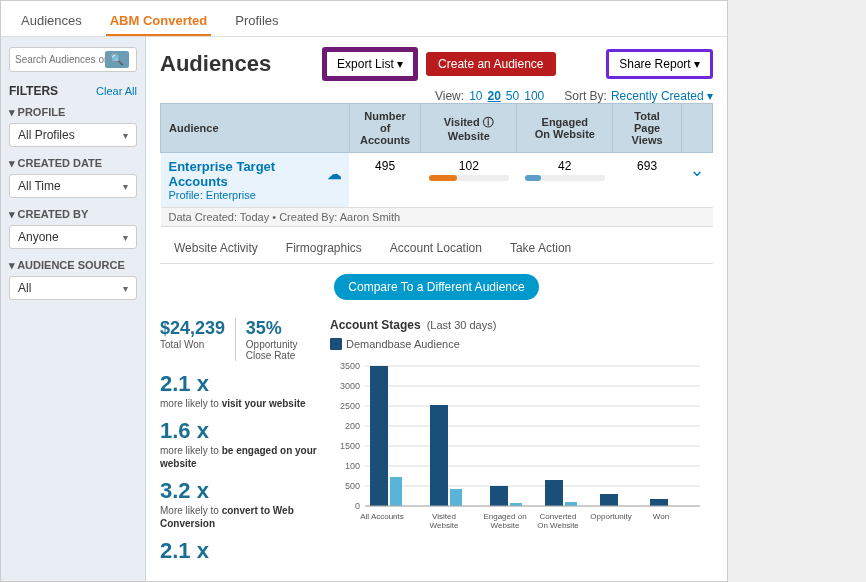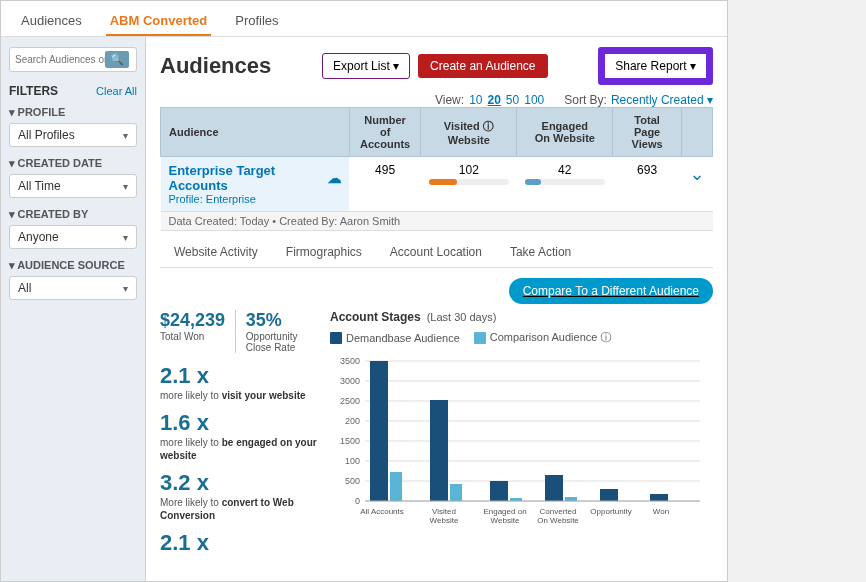--- a/index.html
+++ b/index.html
@@ -136,41 +136,41 @@
       font-weight: bold;
       color: #333;
     }
     .header-actions {
       display: flex;
       align-items: center;
       gap: 8px;
     }
     .export-btn {
       background: #fff;
-      border: 1px solid #701a75;
+      border: 5px solid #701a75;
       border-radius: 3px;
       padding: 5px 10px;
       font-size: 12px;
       cursor: pointer;
       display: flex;
       align-items: center;
       gap: 4px;
     }
     .create-btn {
       background: #b91c1c;
       color: #fff;
       border: none;
       border-radius: 3px;
       padding: 5px 12px;
       font-size: 12px;
       cursor: pointer;
     }
     .share-btn {
       background: #fff;
-      border: 7px solid #6d28d9;
+      border: 3px solid #6d28d9;
       border-radius: 3px;
       padding: 5px 10px;
       font-size: 12px;
       cursor: pointer;
       display: flex;
       align-items: center;
       gap: 4px;
     }
 
     
@@ -243,23 +243,22 @@
       border-bottom: 2px solid #0077b5;
       font-weight: bold;
     }
 
     
     .analytics-content {
       padding: 10px 0;
     }
     .compare-btn-row {
       display: flex;
-      justify-content: flex-end;
-      margin-bottom: 6px;
-      text-decoration: underline;
+      justify-content: center;
+      margin-bottom: 18px;
     }
     .compare-btn {
       background: #0099cc;
       color: #fff;
       border: none;
       border-radius: 14px;
       padding: 6px 14px;
       font-size: 12px;
       cursor: pointer;
     }
@@ -498,24 +497,20 @@
           <div class="chart-area">
             <div style="display:flex; align-items:baseline; gap:6px; margin-bottom:2px;">
               <span class="chart-title">Account Stages</span>
               <span class="chart-subtitle">(Last 30 days)</span>
             </div>
             <div class="chart-legend">
               <div class="legend-item">
                 <div class="legend-dot-dark"></div>
                 <span>Demandbase Audience</span>
               </div>
-              <div class="legend-item">
-                <div class="legend-dot-light"></div>
-                <span>Comparison Audience ⓘ</span>
-              </div>
             </div>
 
             
             <svg width="380" height="180" viewBox="0 0 380 180">
 
               <line x1="35" y1="10" x2="370" y2="10" stroke="#ddd" stroke-width="1"></line>
               <line x1="35" y1="30" x2="370" y2="30" stroke="#ddd" stroke-width="1"></line>
               <line x1="35" y1="50" x2="370" y2="50" stroke="#ddd" stroke-width="1"></line>
               <line x1="35" y1="70" x2="370" y2="70" stroke="#ddd" stroke-width="1"></line>
               <line x1="35" y1="90" x2="370" y2="90" stroke="#ddd" stroke-width="1"></line>

